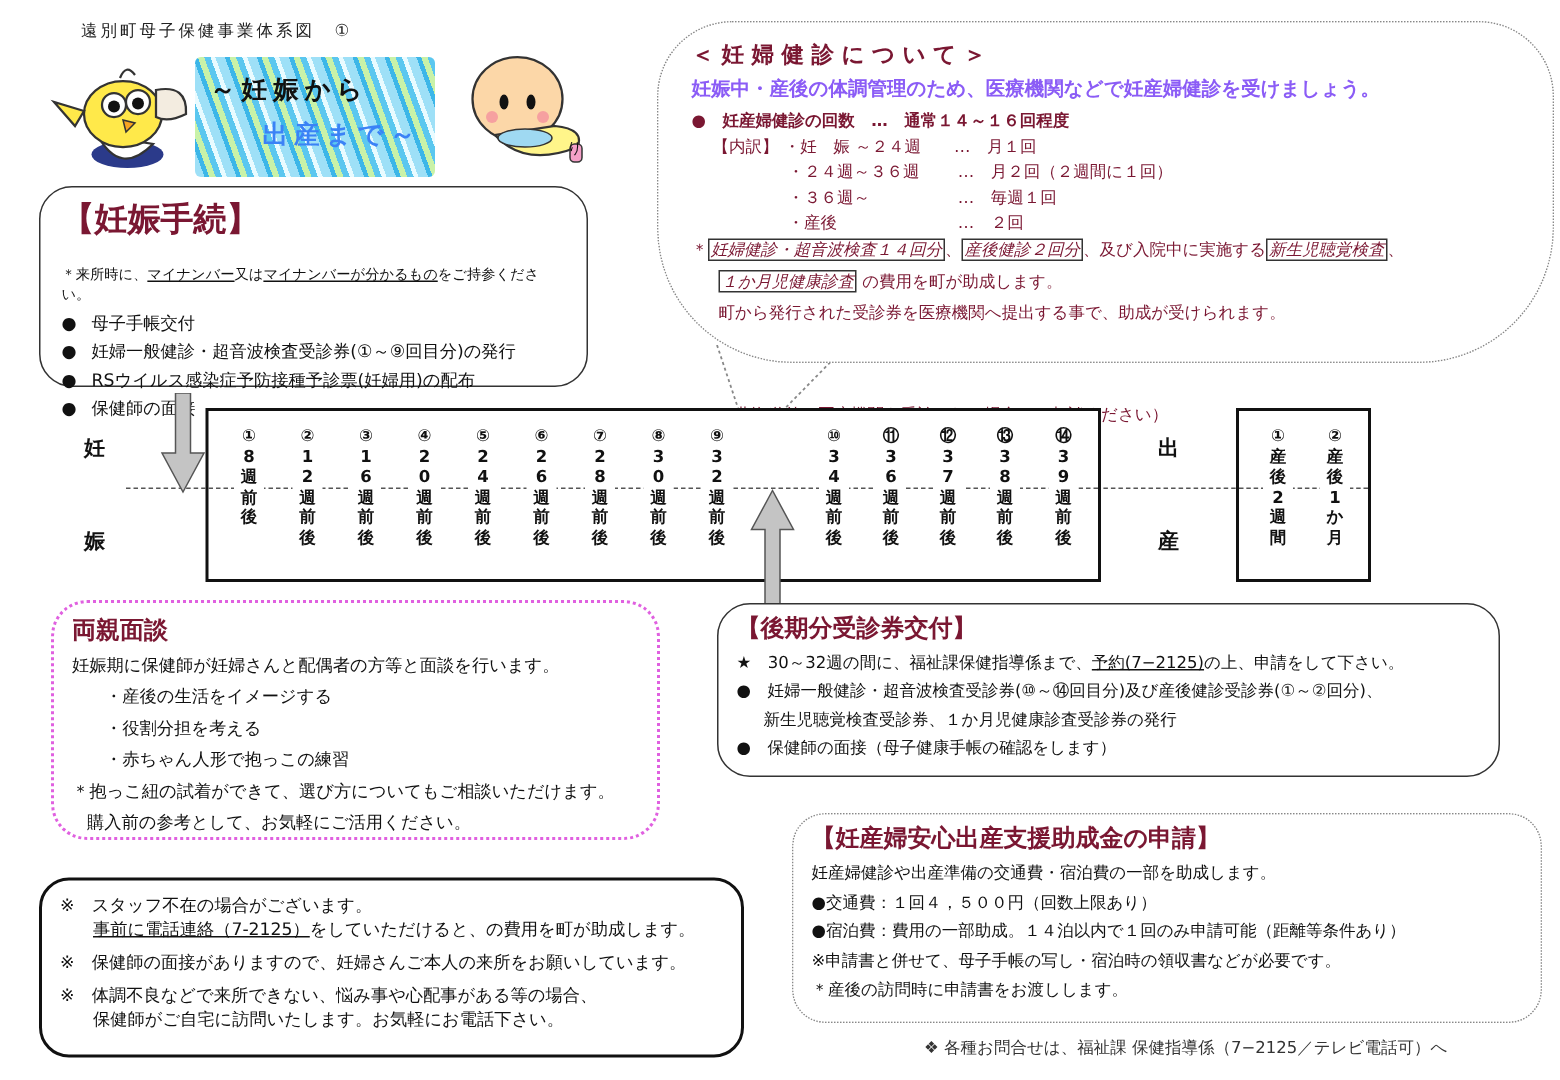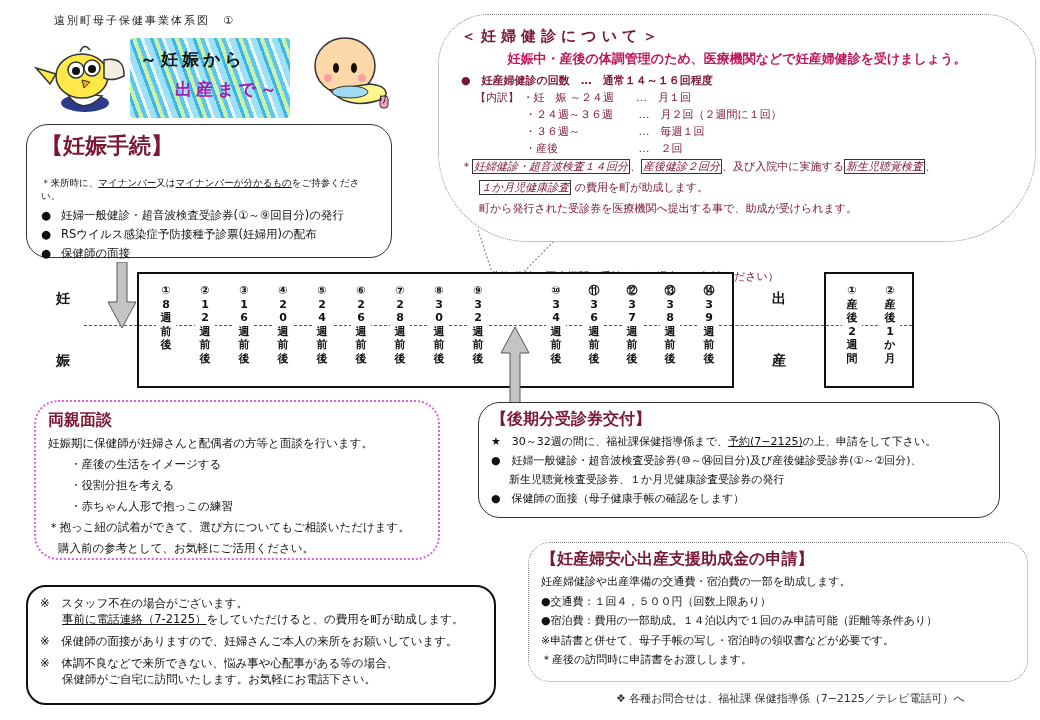--- a/index.html
+++ b/index.html
@@ -7,42 +7,42 @@
   body { position: relative; font-family: "DejaVu Sans", sans-serif; color: #111; }
   .abs { position: absolute; }
 
   
   .doc-title { left: 54px; top: 13px; font-size: 11px; letter-spacing: 2px; color: #222; }
   .chick { left: 30px; top: 38px; width: 100px; height: 80px; }
   .banner { left: 130px; top: 38px; width: 160px; height: 80px;
     background: repeating-linear-gradient(70deg, #9ee0f7 0 6px, #3cb6e8 6px 9px, #c9f2a8 9px 13px, #5bc7ef 13px 17px, #e9fbff 17px 20px);
     border-radius: 4px; }
   .banner-l1 { left: 140px; top: 48px; font-size: 17px; font-weight: bold; letter-spacing: 4px; color: #111; }
-  .banner-l2 { left: 175px; top: 78px; font-size: 17px; font-weight: bold; letter-spacing: 4px; color: #a21caf; }
+  .banner-l2 { left: 175px; top: 78px; font-size: 17px; font-weight: bold; letter-spacing: 4px; color: #3b82f6; }
   .baby { left: 300px; top: 32px; width: 100px; height: 82px; }
 
   
   .box { position: absolute; background: #fff; }
   .box-solid { border: 1.5px solid #333; border-radius: 22px; }
   .box-dotted { border: 1.5px dotted #888; }
   .box-pink { border: 2px dotted #e060e0; border-radius: 24px; }
   .heading { font-weight: bold; color: #7a1732; }
 
   
   .proc { left: 26px; top: 124px; width: 366px; height: 134px; padding: 6px 14px; }
   .proc h2 { font-size: 22px; margin-bottom: 16px; }
   .proc .note { font-size: 9.5px; margin-bottom: 3px; }
   .proc .note u { text-decoration: underline; }
   .proc li { list-style: none; font-size: 11.5px; line-height: 19px; }
   .bullet::before { content: "●"; margin-right: 10px; }
 
   
   .exam { left: 438px; top: 14px; width: 598px; height: 228px; border-radius: 50px 50px 90px 90px; padding: 12px 22px; }
   .exam h2 { font-size: 15px; letter-spacing: 5px; margin-bottom: 4px; color: #7a1732; }
-  .exam .lead { font-size: 13px; color: #be185d; font-weight: bold; margin-bottom: 4px; text-align: center; }
+  .exam .lead { font-size: 13px; color: #8b5cf6; font-weight: bold; margin-bottom: 4px; }
   .exam .row { font-size: 11px; line-height: 17px; color: #7a1732; white-space: nowrap; }
   .boxed { border: 1px solid #333; padding: 0 1px; font-style: italic; }
   .bubble-tail { left: 470px; top: 230px; width: 90px; height: 70px; }
 
   
   .tl-line { left: 84px; top: 325px; width: 820px; border-top: 1.5px dashed #555; }
   .tl-box1 { left: 137px; top: 272px; width: 597px; height: 116px; border: 2px solid #111; background: #fff; }
   .tl-box2 { left: 824px; top: 272px; width: 90px; height: 116px; border: 2px solid #111; background: #fff; }
   .tl-col { position: absolute; top: 284px; width: 20px; text-align: center; font-size: 11px; font-weight: bold; line-height: 13.5px; background: #fff; }
   .tl-col span { display: block; }
@@ -110,20 +110,21 @@
   <rect x="80" y="64" width="8" height="12" rx="3" fill="#f5a0c8" stroke="#333"></rect>
 </svg>
 <div class="abs" style="left:378px;top:92px;font-size:10px;">り</div>
 
 <div class="box box-solid proc">
   <h2 class="heading">【妊娠手続】</h2>
   <div class="note">
     <span>＊来所時に、</span><u>マイナンバー</u><span>又は</span><u>マイナンバーが分かるもの</u><span>をご持参ください。</span>
   </div>
   <ul>
+    <li class="bullet">母子手帳交付</li>
     <li class="bullet">妊婦一般健診・超音波検査受診券(①～⑨回目分)の発行</li>
     <li class="bullet">RSウイルス感染症予防接種予診票(妊婦用)の配布</li>
     <li class="bullet">保健師の面接</li>
   </ul>
 </div>
 
 <svg class="abs bubble-tail" viewBox="0 0 90 70">
   <path d="M8 0 L30 66 L85 10" fill="#fff" stroke="#888" stroke-width="1.2" stroke-dasharray="2 2"></path>
 </svg>
 <div class="box box-dotted exam">

